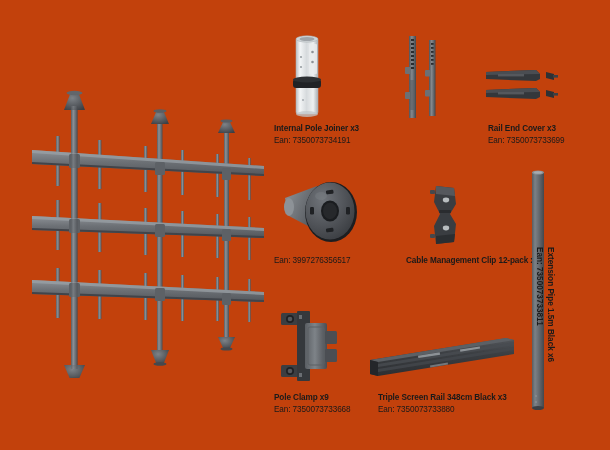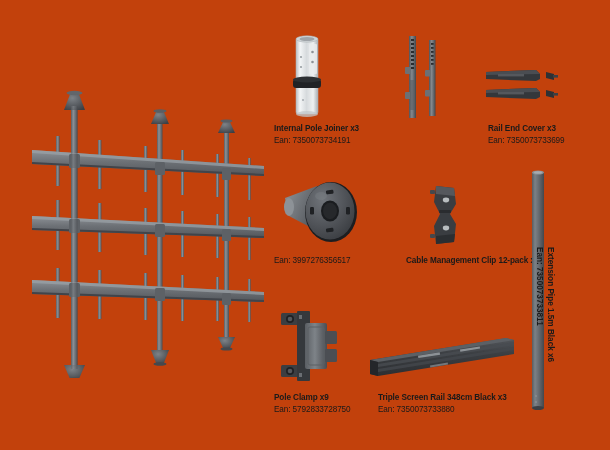--- a/index.html
+++ b/index.html
@@ -336,21 +336,21 @@
       <rect x="32" y="16" width="22" height="46" rx="2" fill="url(#clampG)"></rect>
       <rect x="35" y="20" width="16" height="38" rx="2" fill="none" stroke="#5c6065" stroke-width="1"></rect>
       <rect x="52" y="24" width="12" height="13" rx="1.5" fill="#4b4e53"></rect>
       <rect x="52" y="42" width="12" height="13" rx="1.5" fill="#4b4e53"></rect>
       <rect x="26" y="8" width="3" height="4" fill="#6a6e73"></rect>
       <rect x="26" y="66" width="3" height="4" fill="#6a6e73"></rect>
     </g>
   </svg>
   <div class="cap" style="left:274px; top:392px;">
     <span>Pole Clamp x9</span>
-    <span class="ean">Ean: 5792833728750</span>
+    <span class="ean">Ean: 7350073733668</span>
   </div>
 
   <svg class="illus" style="left:366px; top:334px;" width="152" height="56" viewBox="0 0 152 56">
     <defs>
       <linearGradient id="railG2" x1="0" y1="0" x2="0" y2="1">
         <stop offset="0%" stop-color="#53565b"></stop>
         <stop offset="40%" stop-color="#3c3f43"></stop>
         <stop offset="100%" stop-color="#2c2e31"></stop>
       </linearGradient>
     </defs>

